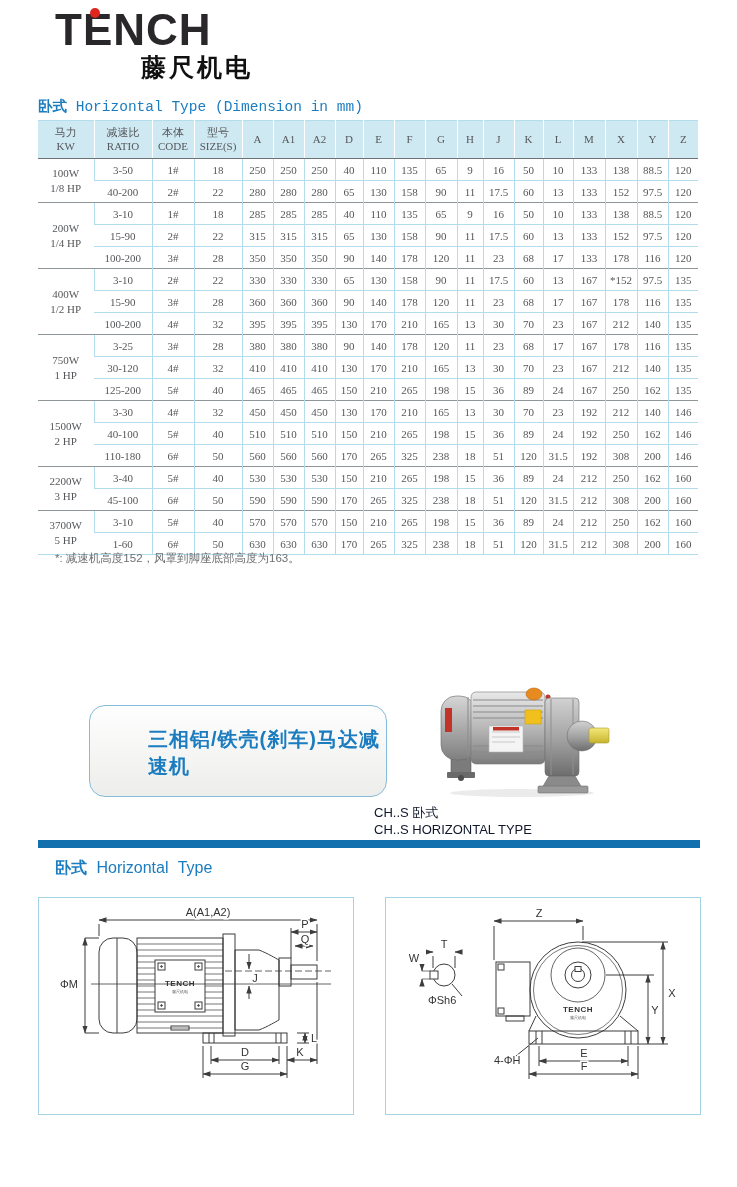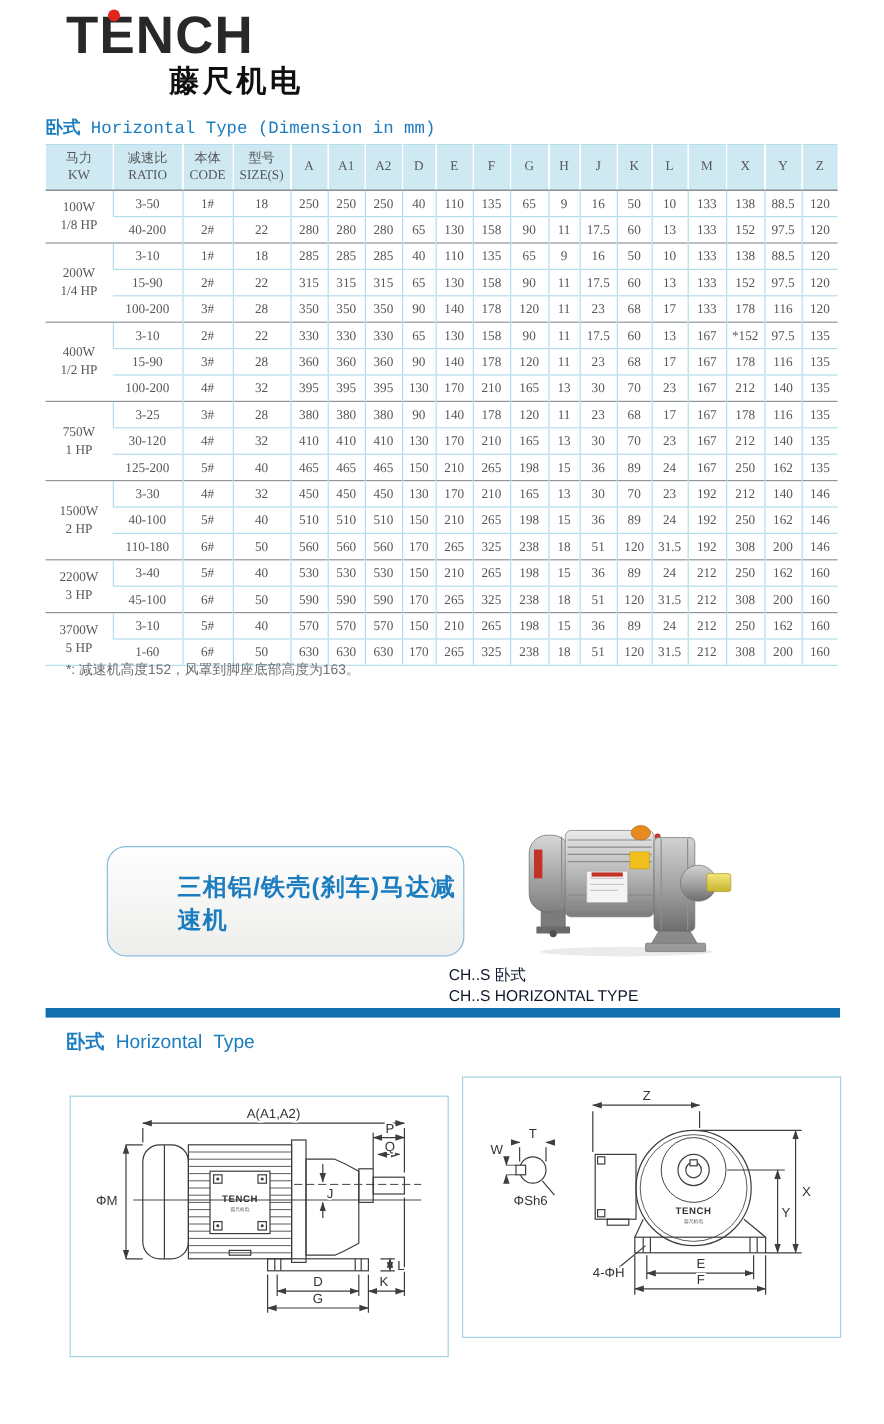--- a/index.html
+++ b/index.html
@@ -44,21 +44,21 @@
   .banner .en{color:#4c4c4c;font-size:14.5px;margin-left:42px;margin-top:7px;white-space:nowrap;}
 
   
   .photo{position:absolute;left:437px;top:682px;}
   .caption{position:absolute;left:374px;top:805px;font-size:13px;color:#0f172a;line-height:1.3;}
 
   .blue-bar{position:absolute;left:38px;top:840px;width:662px;height:8px;background:#1270af;}
 
   
   .draw-box{position:absolute;top:897px;width:316px;height:218px;border:1px solid #a5d2e4;box-sizing:border-box;background:#fff;}
-  #box-side{left:58px;margin-top:16px;}
+  #box-side{left:38px;}
   #box-front{left:385px;}
 
   svg text{font-family:"Liberation Sans",sans-serif;}
   .lbl{font-size:11px;fill:#333;stroke:#fff;stroke-width:3px;paint-order:stroke fill;}
   .brandtxt{font-size:8px;font-weight:bold;fill:#333;letter-spacing:.5px;}
   .brandsub{font-size:4px;fill:#555;}
 </style>
 </head>
 <body>
 

